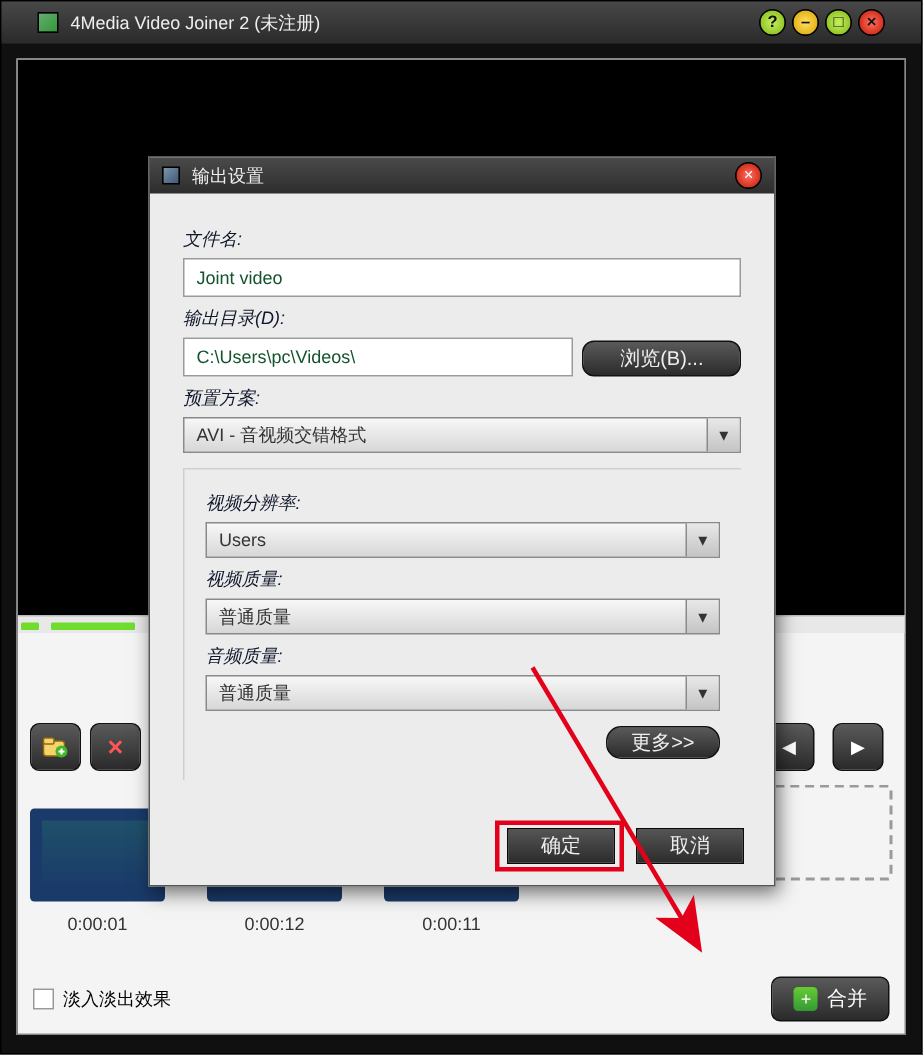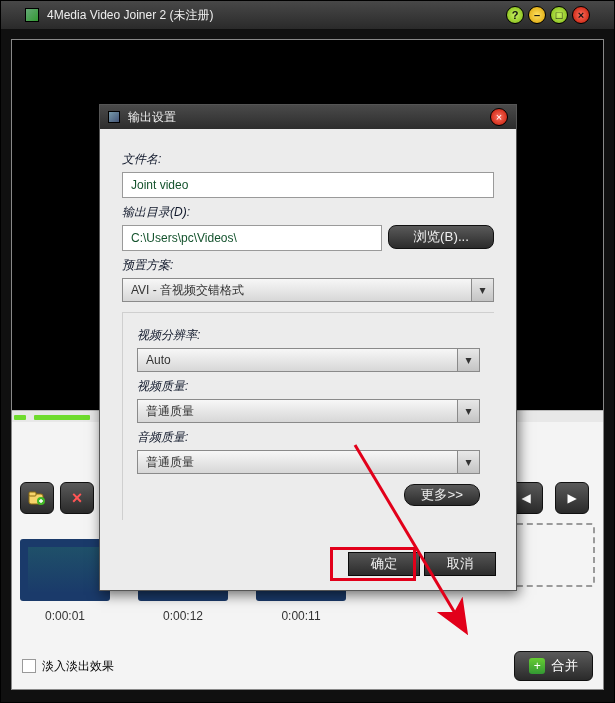--- a/index.html
+++ b/index.html
@@ -138,21 +138,21 @@
   border:1px solid #000; color:#fff;
   display:flex;align-items:center;justify-content:center;font-size:11px;
 }
 .dlg-body { position:absolute; top:24px; left:0; right:0; bottom:0; padding:16px 22px 12px; }
 .fld-label { color:#0f172a; margin:6px 0 4px; display:block;font-style:italic; }
 .txt {
   width:100%; height:26px; padding:0 8px;
   background:#fff; border:1px solid #9a9a9a; color:#14532d;
   font-family:inherit; font-size:12px;
 }
-.row { display:flex; align-items:flex-start; gap:6px; }
+.row { display:flex; align-items:flex-end; gap:6px; }
 .browse-btn {
   height:24px; padding:0 24px; border-radius:8px;
   background:linear-gradient(#5a5a5a,#2b2b2b);
   border:1px solid #111; color:#eee;
 }
 .combo {
   height:24px; width:100%;
   background:linear-gradient(#f7f7f7,#d7d7d7);
   border:1px solid #8a8a8a;
   display:flex; align-items:center; padding:0 8px;
@@ -170,21 +170,21 @@
   background:#ececec;
 }
 .more-row { display:flex; justify-content:flex-end; margin-top:10px; }
 .pill-btn {
   height:22px; padding:0 16px; border-radius:10px;
   background:linear-gradient(#5a5a5a,#2b2b2b);
   border:1px solid #111; color:#eee;
 }
 .dlg-footer {
   position:absolute; right:20px; bottom:14px;
-  display:flex; gap:4px; align-items:center;
+  display:flex; gap:14px; align-items:center;
 }
 .dlg-btn {
   width:72px; height:24px;
   background:linear-gradient(#555,#2c2c2c);
   border:1px solid #0a0a0a; color:#eee;
 }
 .ok-highlight {
   position:absolute; right:100px; bottom:9px;
   width:86px; height:34px; border:3px solid #e2001a;
   pointer-events:none;
@@ -291,21 +291,21 @@
 
       <label class="fld-label">预置方案:</label>
       <div class="combo">
         <span>AVI - 音视频交错格式</span>
         <span class="arrow">▾</span>
       </div>
 
       <div class="inner-panel">
         <label class="fld-label">视频分辨率:</label>
         <div class="combo">
-          <span>Auto</span>
+          <span>Users</span>
           <span class="arrow">▾</span>
         </div>
 
         <label class="fld-label">视频质量:</label>
         <div class="combo">
           <span>普通质量</span>
           <span class="arrow">▾</span>
         </div>
 
         <label class="fld-label">音频质量:</label>

